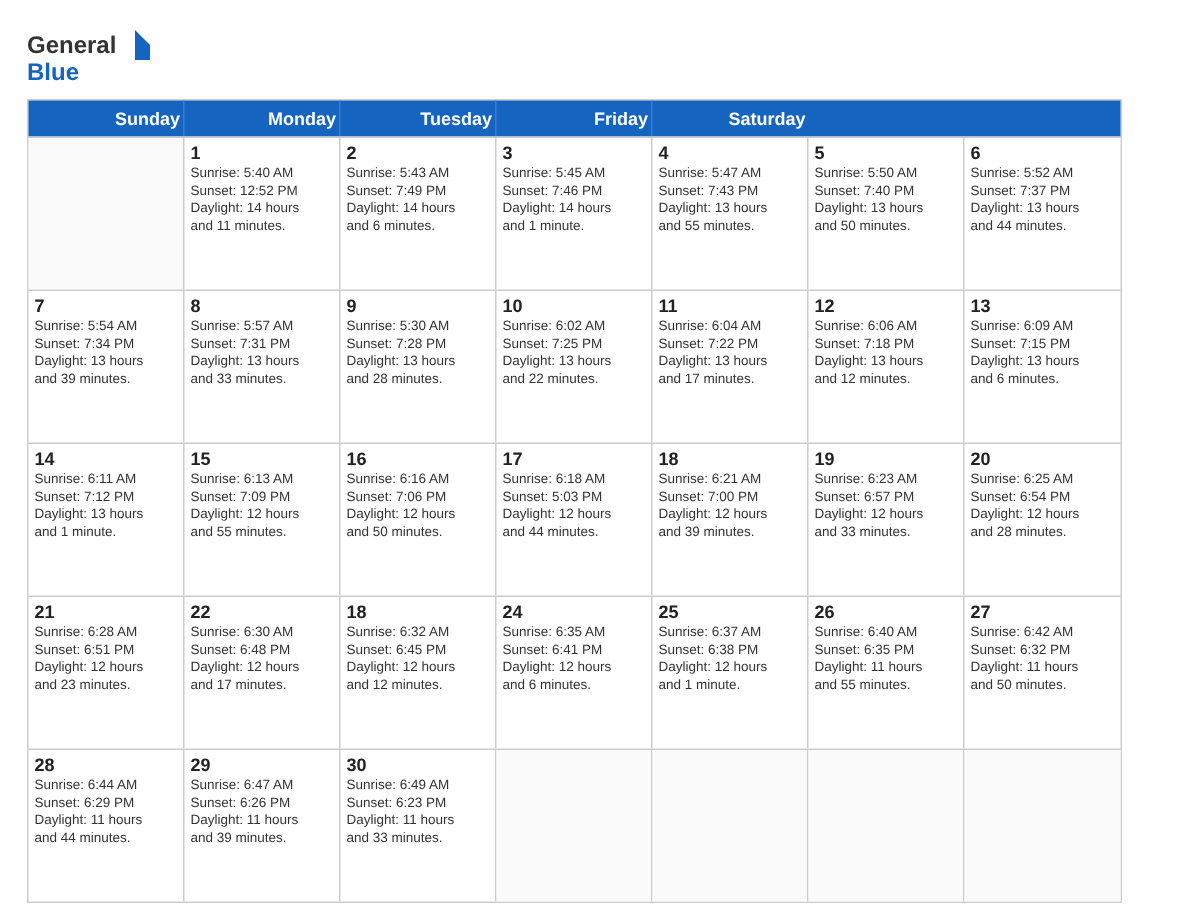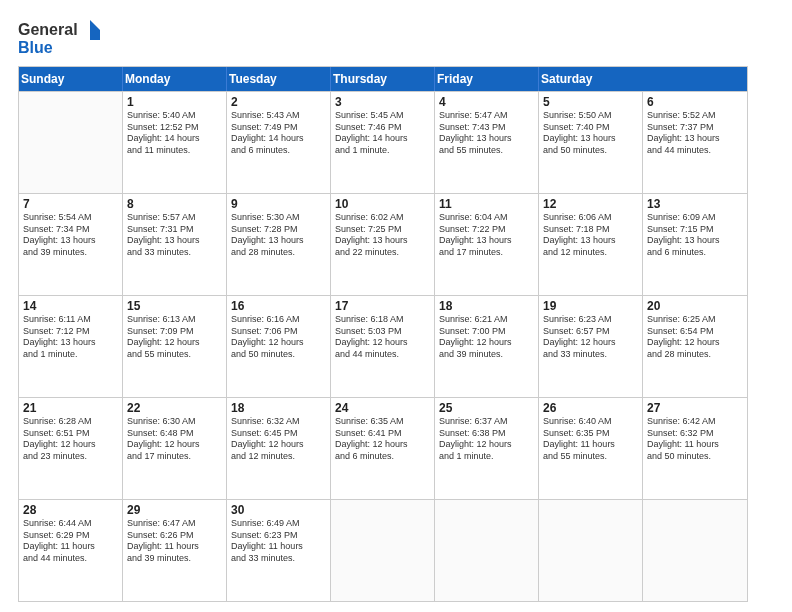--- a/index.html
+++ b/index.html
@@ -49,21 +49,21 @@
     }
     .cal-header-row {
       display: grid;
       grid-template-columns: repeat(7, 1fr);
       background: #1565c0;
     }
     .cal-header-cell {
       color: #fff;
       font-size: 12px;
       font-weight: bold;
-      text-align: left;
+      text-align: right;
       padding: 5px 2px;
       border-right: 1px solid #3a7bd5;
     }
     .cal-header-cell:last-child { border-right: none; }
     .cal-body {
       flex: 1;
       display: flex;
       flex-direction: column;
     }
     .cal-week {
@@ -114,21 +114,20 @@
       <div class="month-title"></div>
       <div class="subtitle"></div>
     </div>
   </div>
 
   <div class="calendar">
     <div class="cal-header-row">
     <div class="cal-header-cell">Sunday</div>
         <div class="cal-header-cell">Monday</div>
         <div class="cal-header-cell">Tuesday</div>
-        <div class="cal-header-cell">Thursday</div>
         <div class="cal-header-cell">Friday</div>
         <div class="cal-header-cell">Saturday</div>
       </div>
     <div class="cal-body">
     <div class="cal-week">
           <div class="cal-cell empty"></div>
           <div class="cal-cell">
             <span class="day-num">1</span>
             <span class="cell-line">Sunrise: 5:40 AM</span>
             <span class="cell-line">Sunset: 12:52 PM</span>

